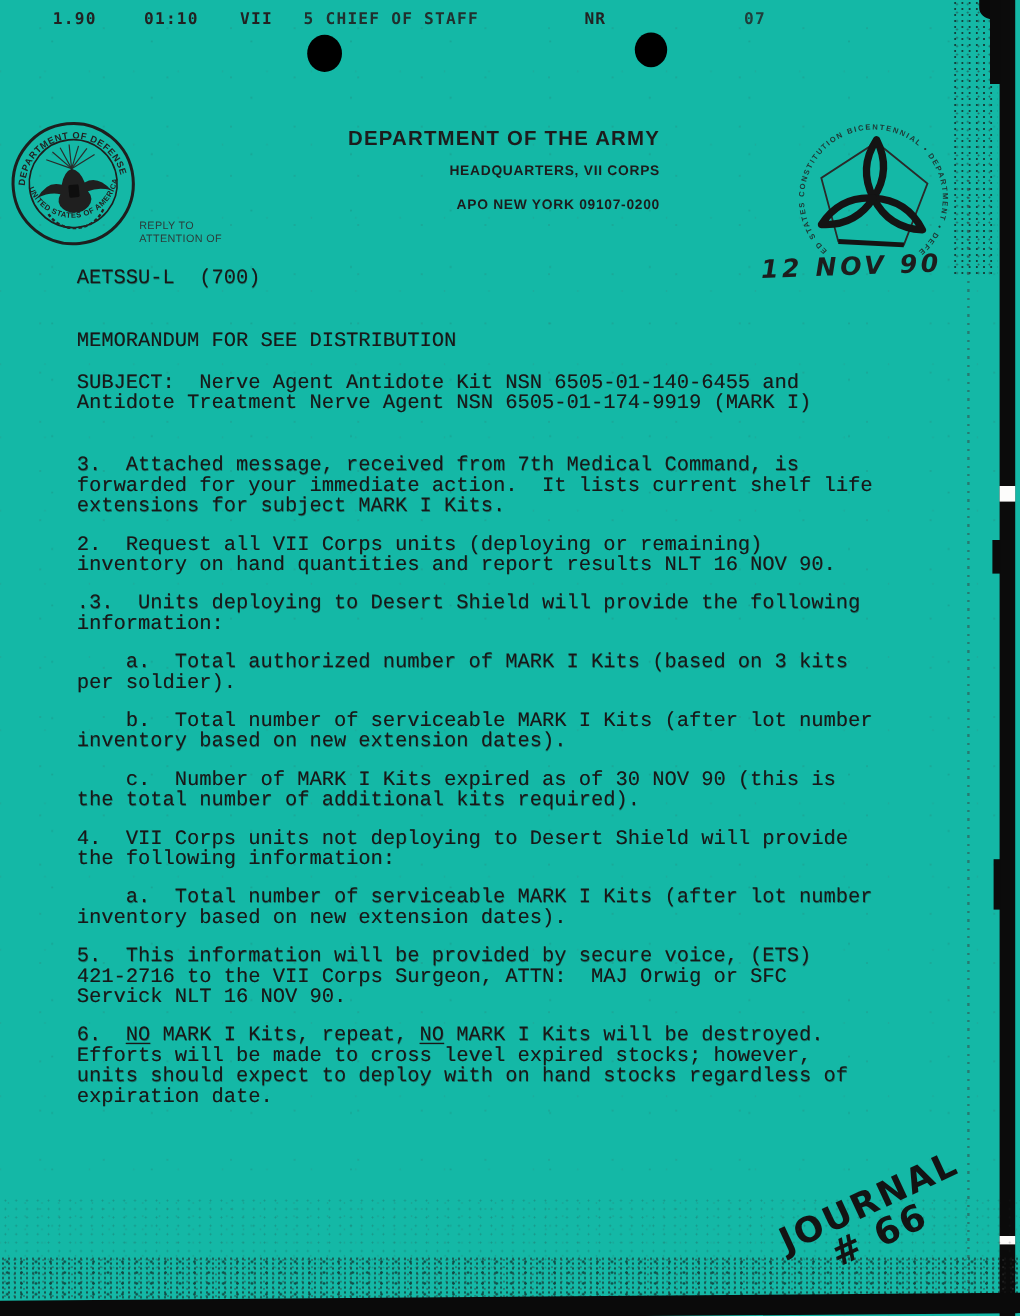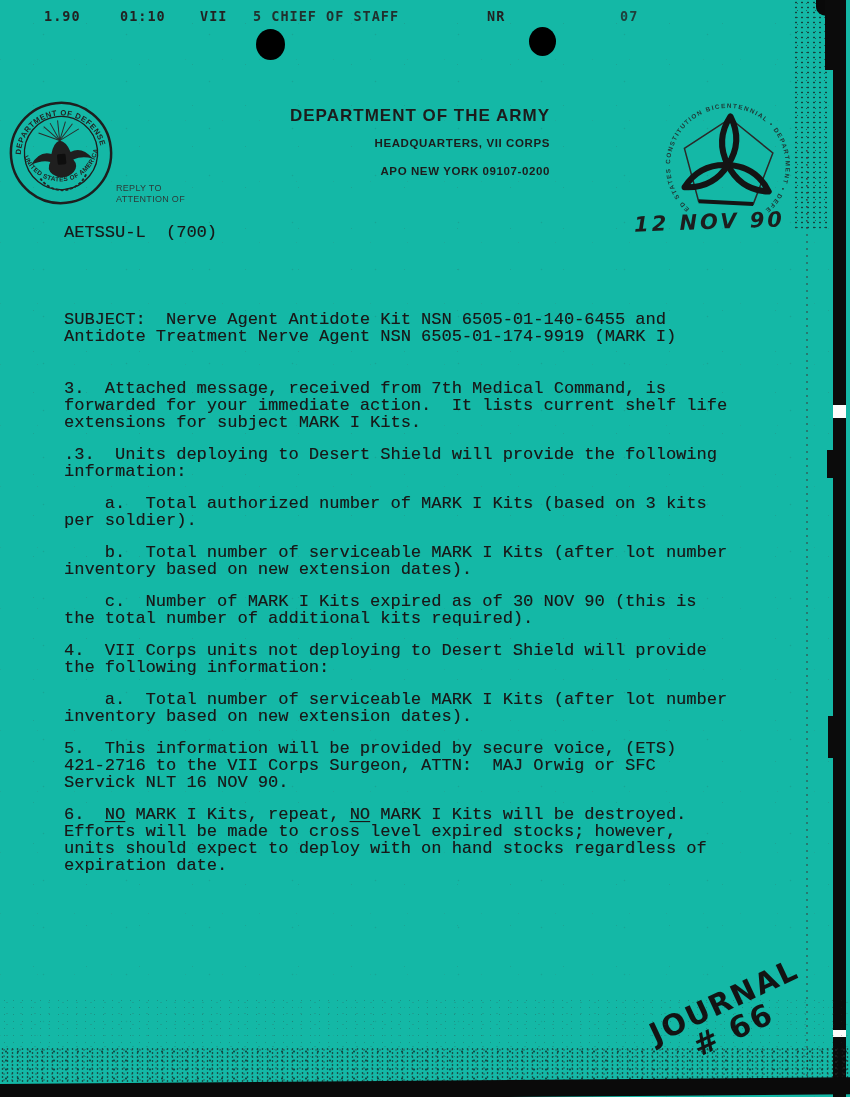--- a/index.html
+++ b/index.html
@@ -151,27 +151,30 @@
       <path d="M75,72 Q61,48 75,24 Q89,48 75,72 Z"></path>
       <path d="M75,72 Q61,48 75,24 Q89,48 75,72 Z" transform="rotate(120 75 72)"></path>
       <path d="M75,72 Q61,48 75,24 Q89,48 75,72 Z" transform="rotate(240 75 72)"></path>
     </g>
     <line x1="48" y1="109.2" x2="102" y2="109.2" stroke="#141414" stroke-width="4"></line>
   </svg>
 
   <div class="date-stamp">12 NOV 90</div>
 
   <div class="tw osym">AETSSU-L  (700)</div>
+  <div class="tw addr">MEMORANDUM FOR SEE DISTRIBUTION</div>
   <div class="tw subj">SUBJECT:  Nerve Agent Antidote Kit NSN 6505-01-140-6455 and
 Antidote Treatment Nerve Agent NSN 6505-01-174-9919 (MARK I)</div>
 
   <div class="memo-body">
     <div class="tw para">3.  Attached message, received from 7th Medical Command, is
 forwarded for your immediate action.  It lists current shelf life
 extensions for subject MARK I Kits.</div>
+    <div class="tw para">2.  Request all VII Corps units (deploying or remaining)
+inventory on hand quantities and report results NLT 16 NOV 90.</div>
     <div class="tw para">.3.  Units deploying to Desert Shield will provide the following
 information:</div>
     <div class="tw para">    a.  Total authorized number of MARK I Kits (based on 3 kits
 per soldier).</div>
     <div class="tw para">    b.  Total number of serviceable MARK I Kits (after lot number
 inventory based on new extension dates).</div>
     <div class="tw para">    c.  Number of MARK I Kits expired as of 30 NOV 90 (this is
 the total number of additional kits required).</div>
     <div class="tw para">4.  VII Corps units not deploying to Desert Shield will provide
 the following information:</div>

